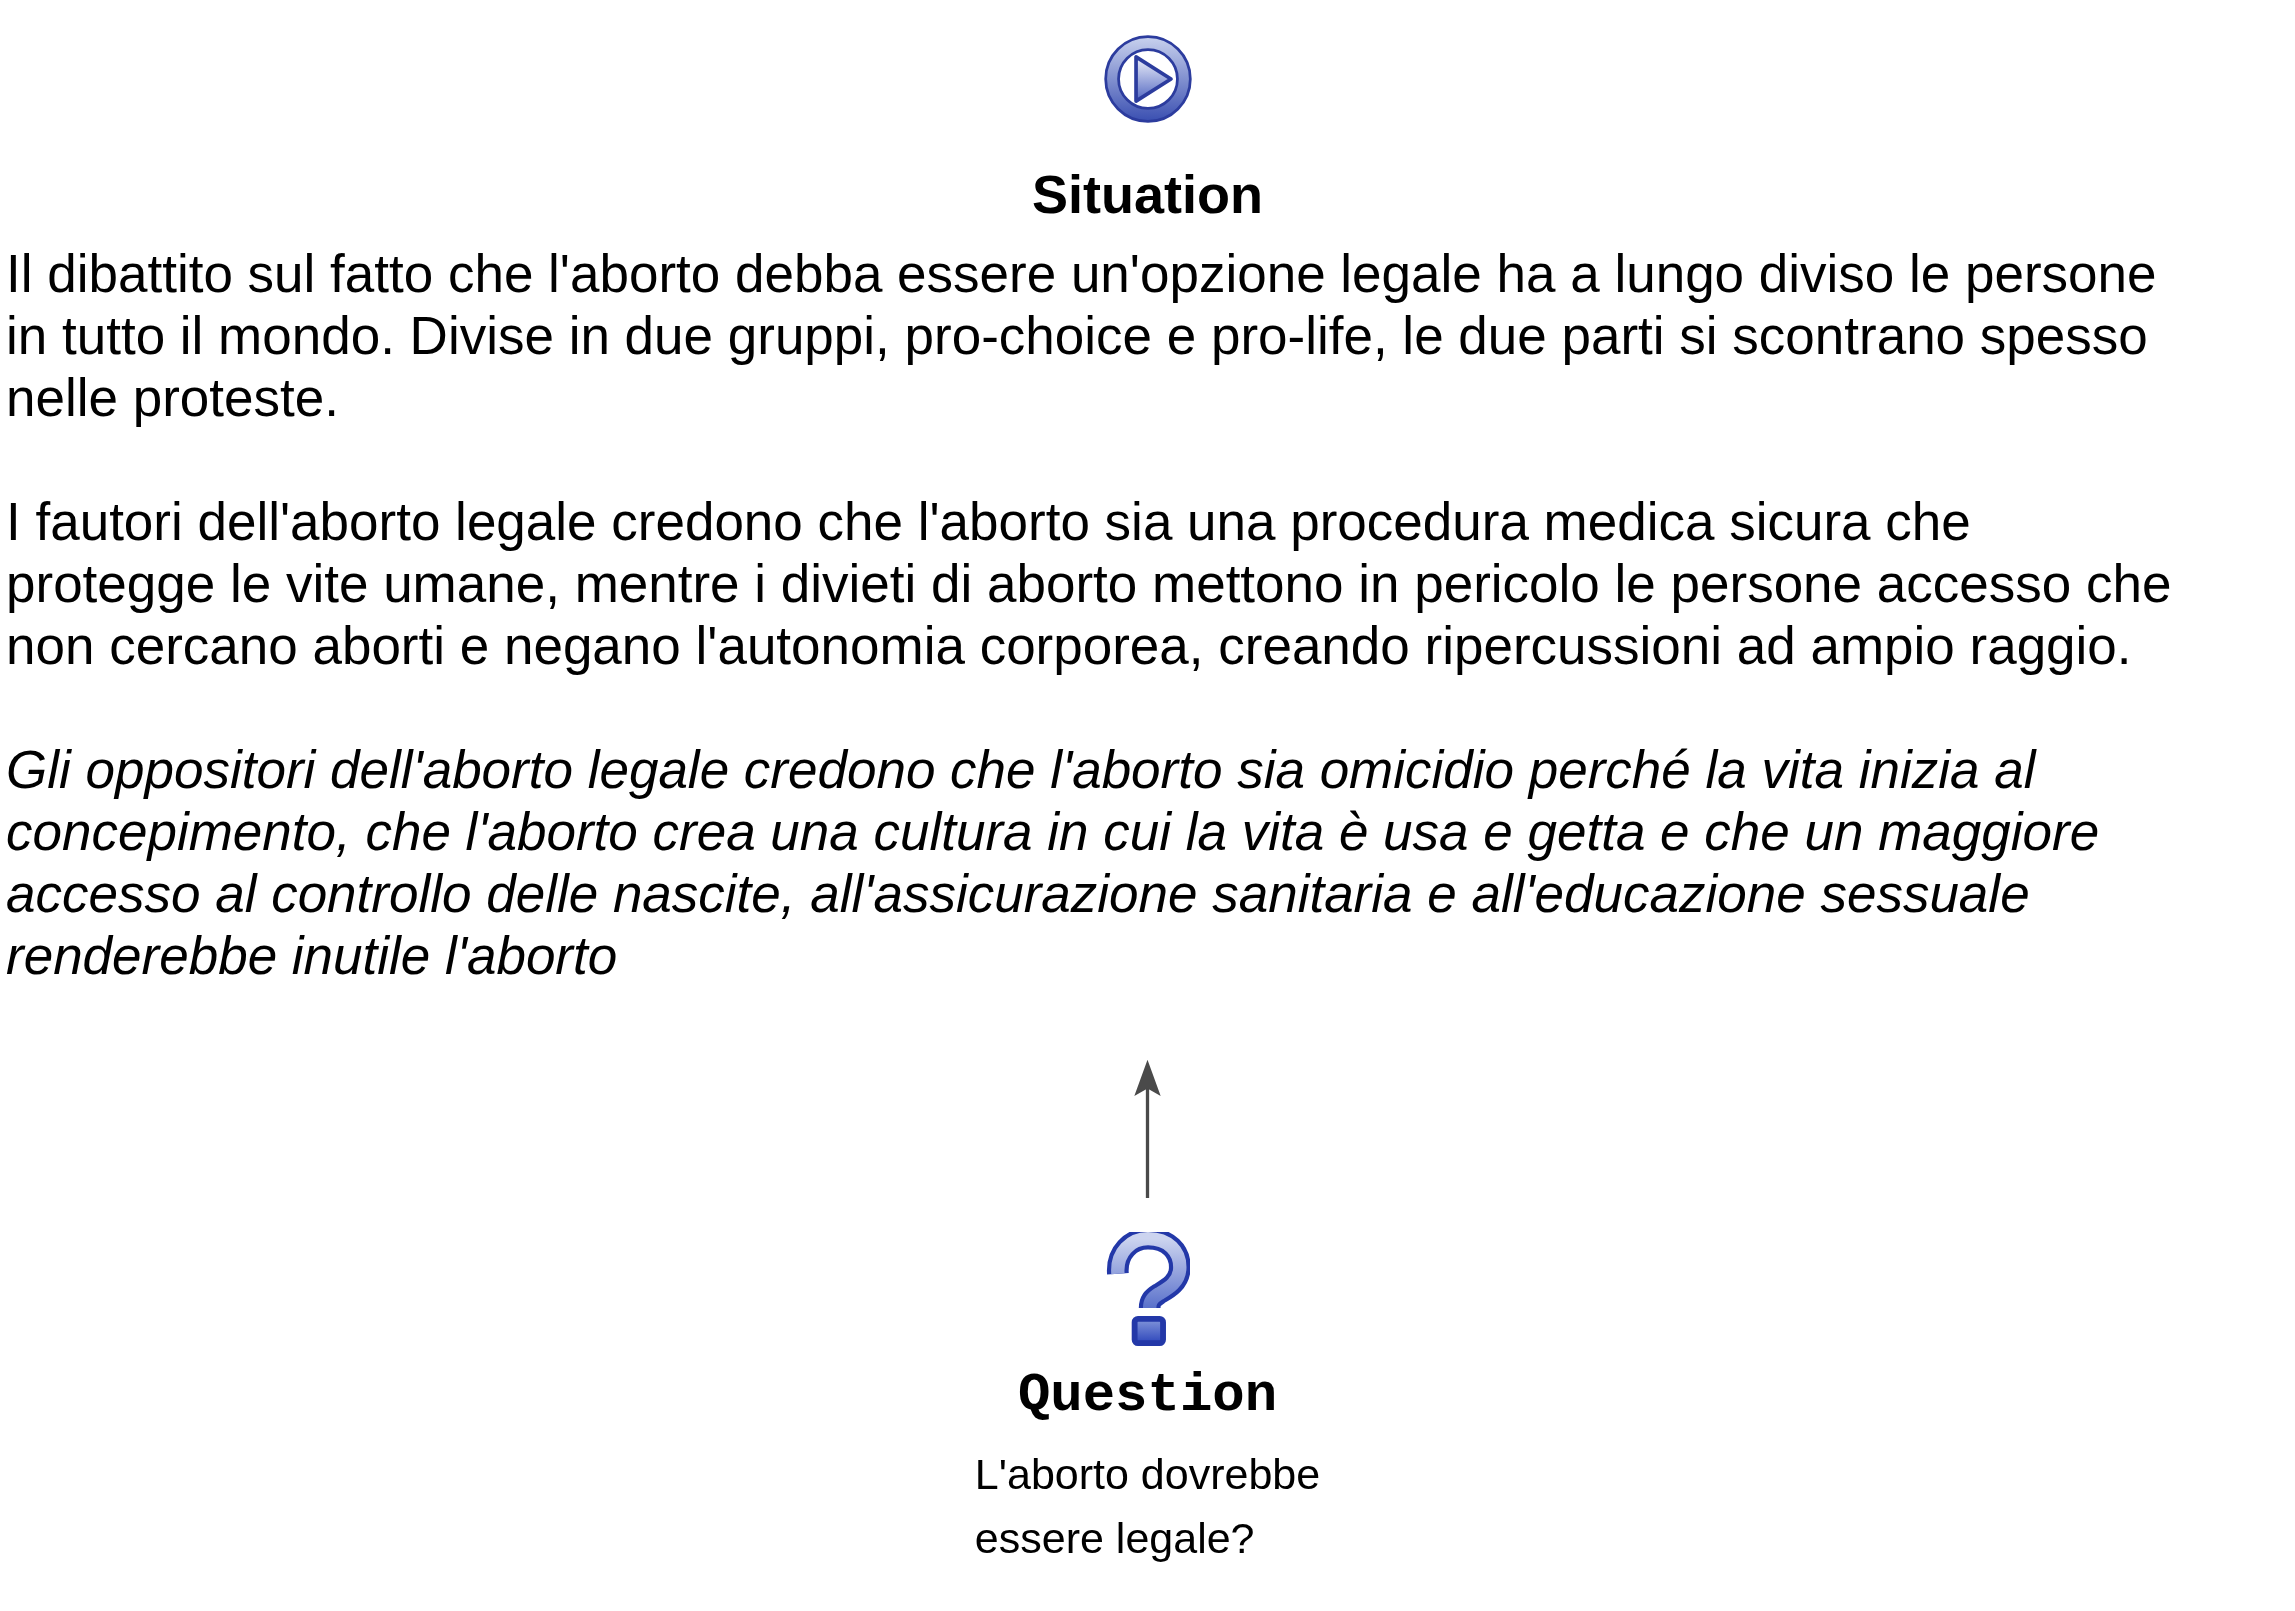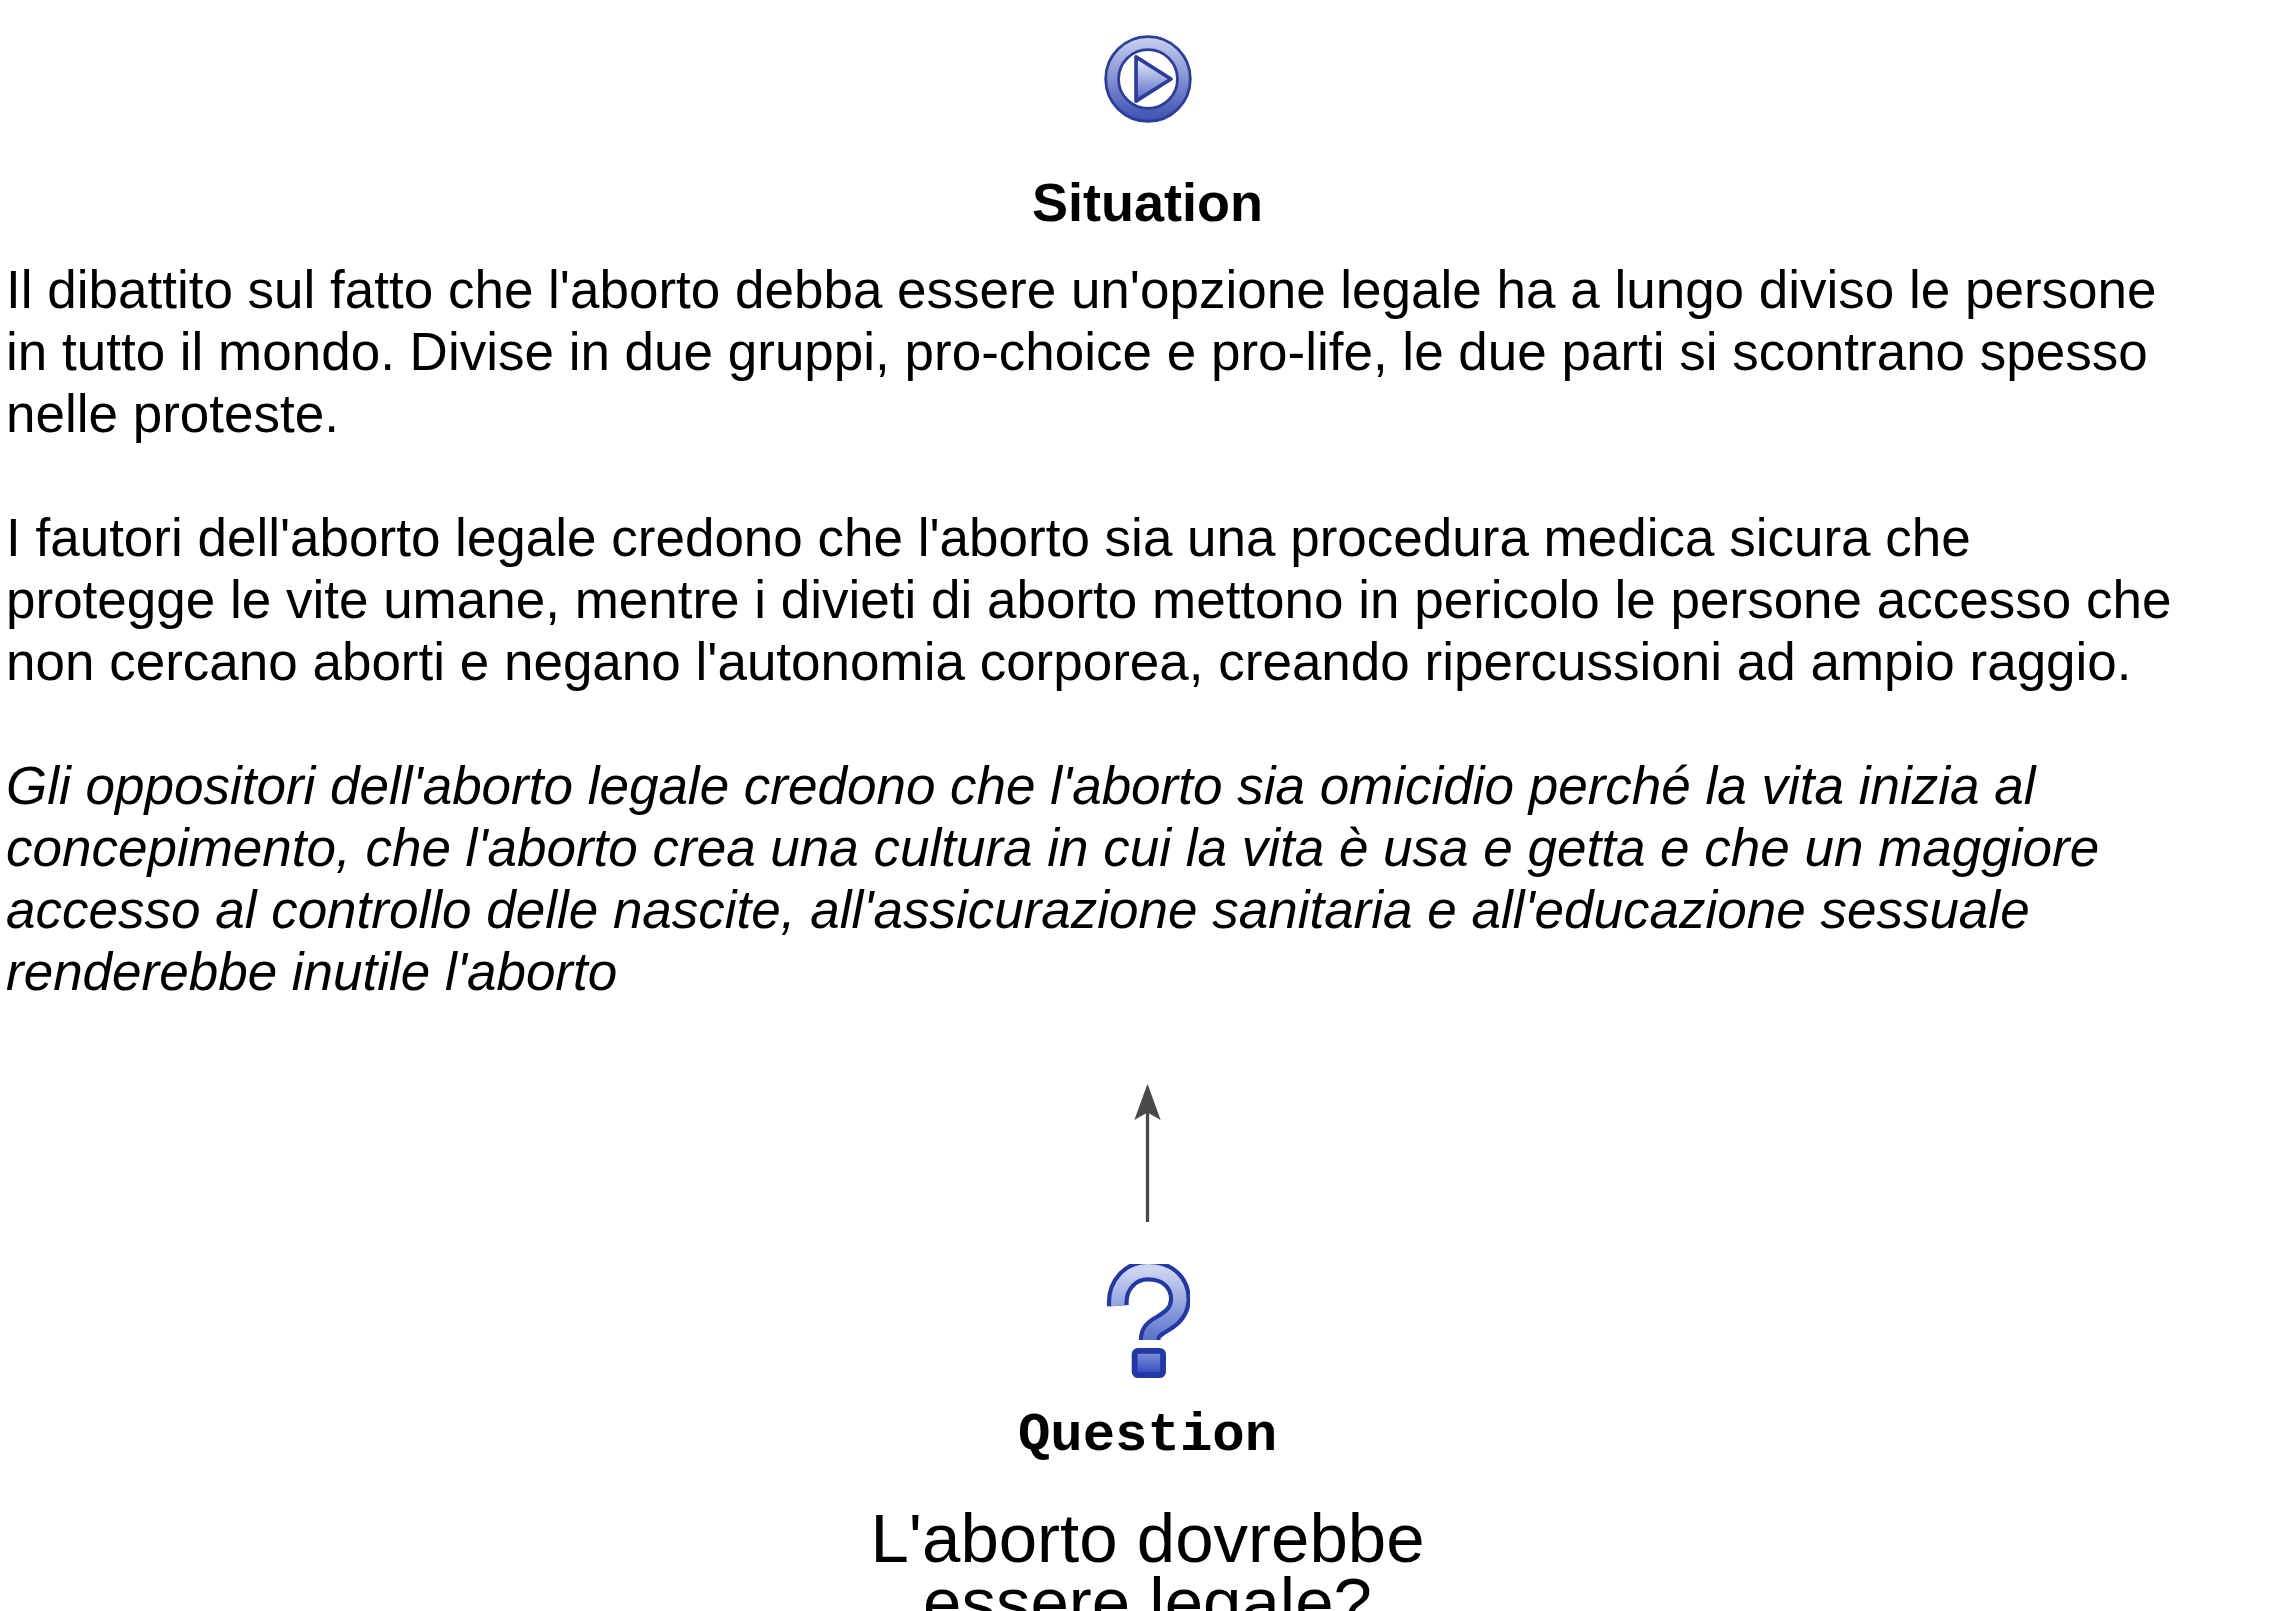--- a/index.html
+++ b/index.html
@@ -11,21 +11,20 @@
     position: relative;
     width: 2295px;
     height: 1611px;
     background: #ffffff;
     font-family: "Liberation Sans", "DejaVu Sans", sans-serif;
     color: #000000;
     display: flex;
     flex-direction: column;
     align-items: center;
     overflow: hidden;
-    gap: 8px;
   }
   .play-icon-wrap {
     margin-top: 33px;
     width: 92px;
     height: 92px;
     flex: 0 0 auto;
   }
   .section-title {
     font-size: 54px;
     font-weight: bold;
@@ -56,24 +55,24 @@
     margin-top: 34px;
     width: 84px;
     height: 117px;
     flex: 0 0 auto;
   }
   .question-title {
     margin-top: 16.4px;
     font-family: Liberation Mono, monospace;
   }
   .question-text {
-    font-size: 69px;
+    font-size: 43px;
     line-height: 64px;
-    margin-top: 32px;
-    text-align: center;
+    margin-top: 15px;
+    text-align: left;
     white-space: pre-line;
   }
 </style>
 </head>
 <body>
 
 <div class="page">
 
   <div class="play-icon-wrap">
     <svg width="92" height="92" viewBox="0 0 100 100">

